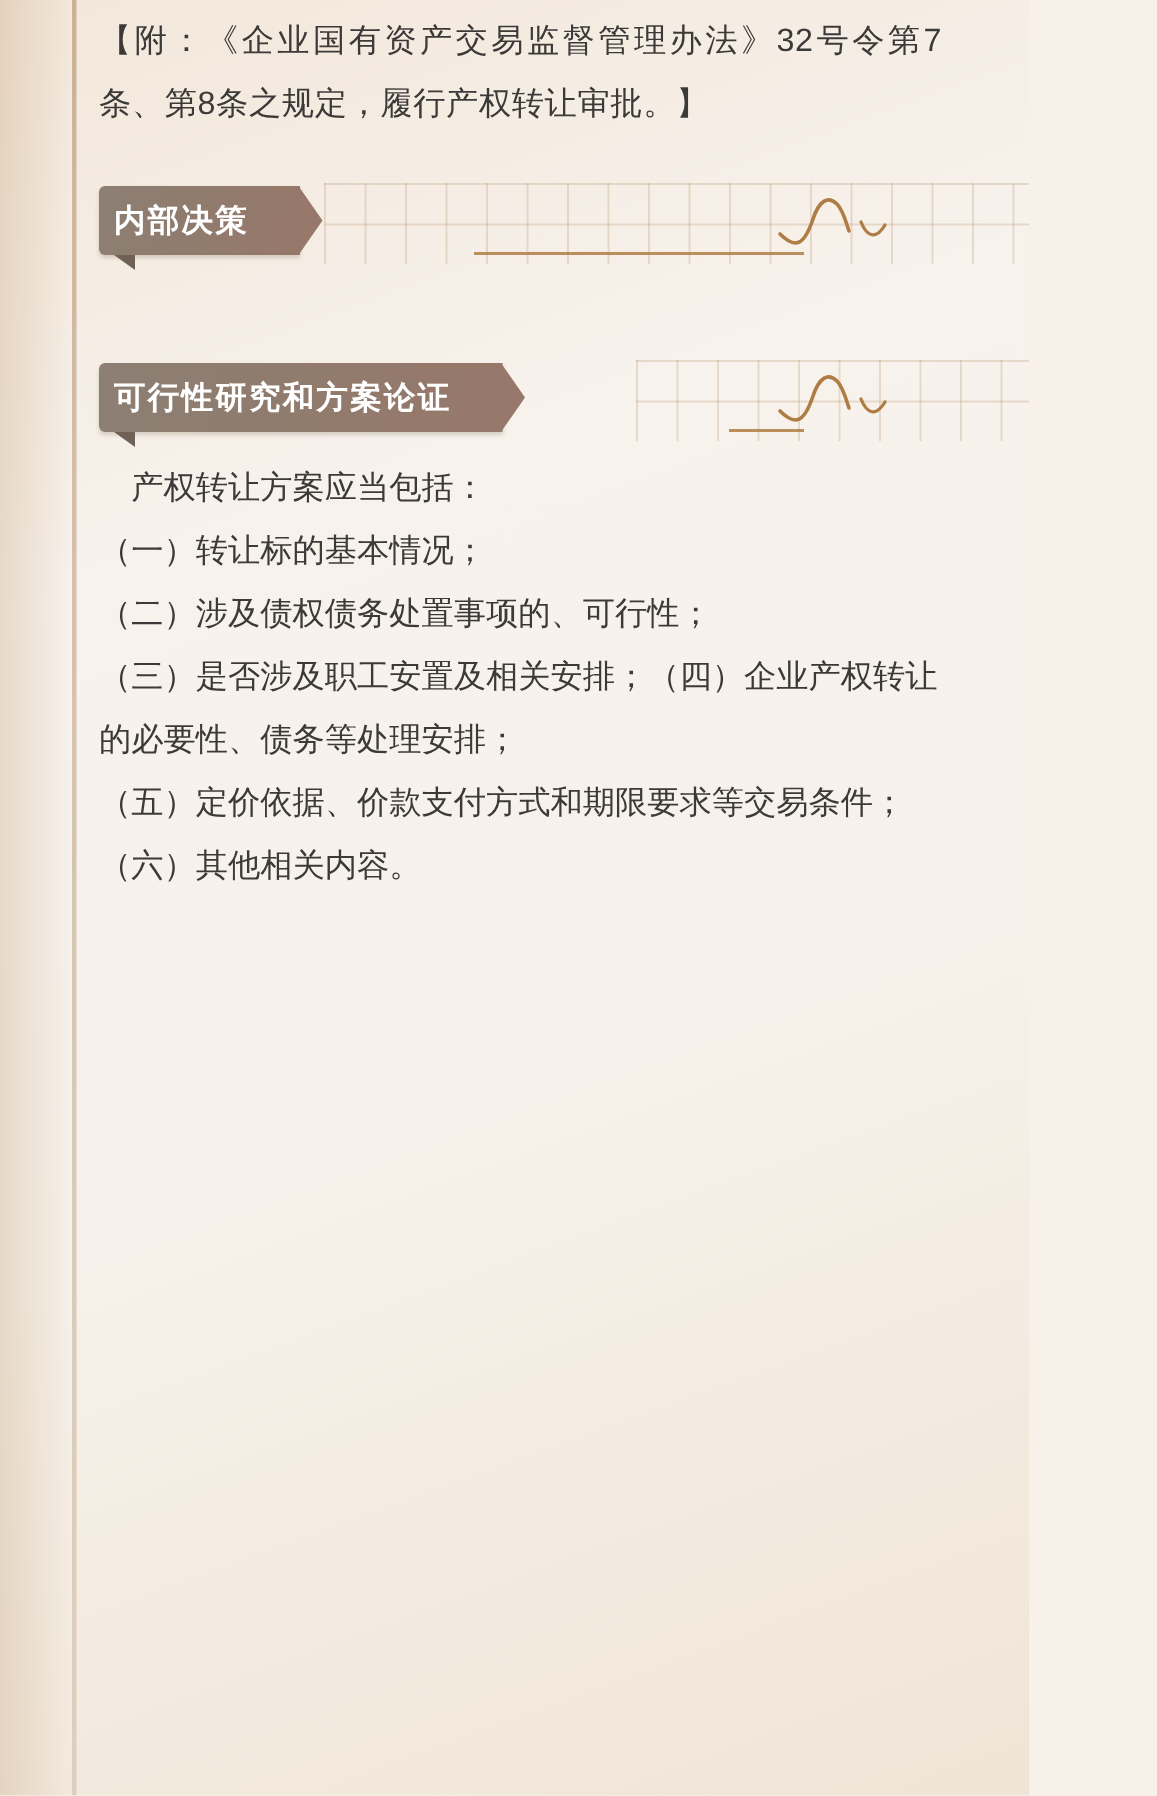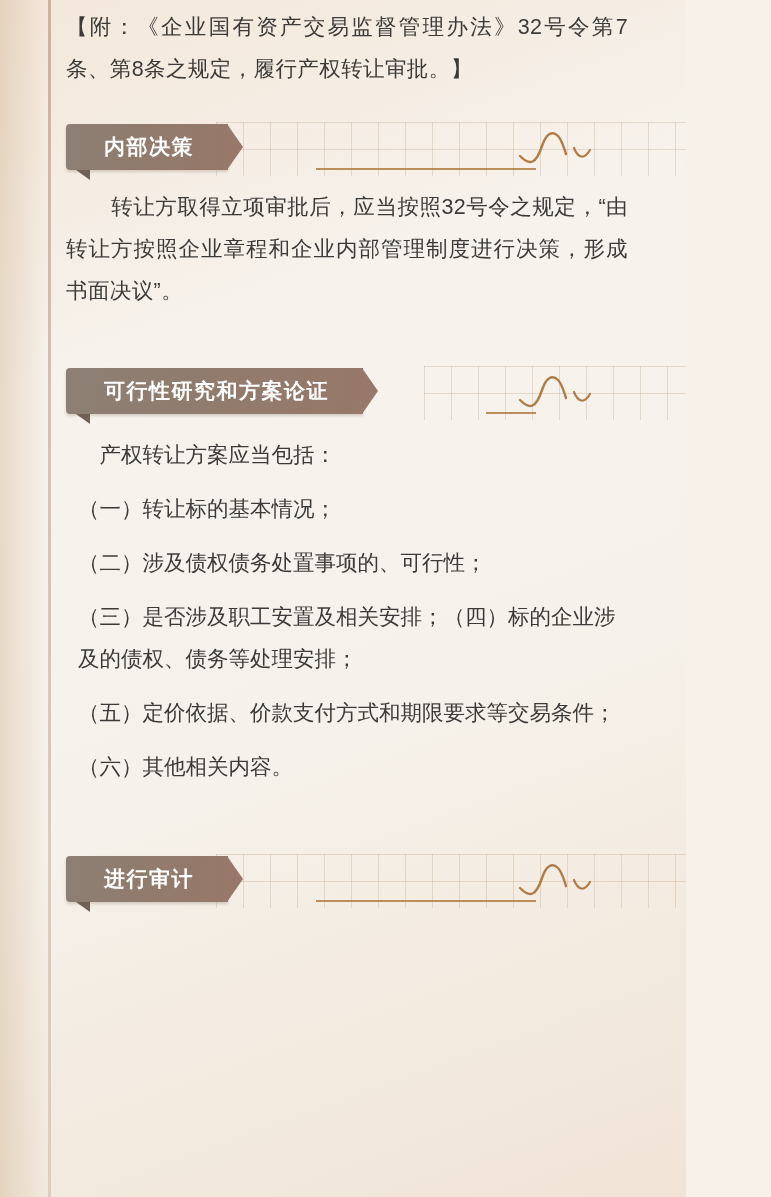--- a/index.html
+++ b/index.html
@@ -106,21 +106,21 @@
     pointer-events: none;
   }
 
   .banner {
     position: absolute;
     left: 0;
     top: 4px;
     height: 46px;
     display: flex;
     align-items: center;
-    padding: 0 34px 0 38px;
+    padding: 0 34px 0 10px;
     background: linear-gradient(100deg, #8d7f74 0%, #8f7c6e 40%, #97786a 100%);
     color: #fff;
     font-size: 21px;
     font-weight: bold;
     letter-spacing: 1.5px;
     border-radius: 4px 0 0 4px;
     box-shadow: 0 2px 3px rgba(120,95,70,0.25);
     z-index: 2;
   }
   .banner::after {
@@ -142,21 +142,21 @@
     height: 0;
     border-left: 14px solid transparent;
     border-top: 10px solid #6f6258;
     z-index: 1;
   }
 
   .list-line {
     font-size: 21.5px;
     line-height: 42px;
     color: #3c3a38;
-    margin: 12px;
+    margin: 0;
   }
   .list-line.lead {
     text-indent: 1em;
   }
   .spacer-md { height: 22px; }
 </style>
 </head>
 <body>
 
 <div class="page">
@@ -173,54 +173,41 @@
       <div class="grid-strip"></div>
       <div class="grid-underline"></div>
       <svg class="swoosh" viewBox="0 0 80 56">
         <path d="M6 36 C16 46, 22 44, 28 26 C32 14, 38 10, 44 16 C48 20, 50 28, 52 34" stroke="#b07c45" stroke-width="2.4" fill="none" stroke-linecap="round"></path>
         <path d="M60 28 C64 38, 70 40, 76 30" stroke="#b07c45" stroke-width="2.2" fill="none" stroke-linecap="round"></path>
       </svg>
       <div class="banner-tail"></div>
       <div class="banner">内部决策</div>
     </div>
 
-    <div>
-      <p class="para indent">转让方取得立项审批后，应当按照32号令之规定，“由转让方按照企业章程和企业内部管理制度进行决策，形成书面决议”。</p>
-    </div>
 
     <div class="spacer-md"></div>
 
     <div class="section">
       <div class="grid-strip" style="left:358px;"></div>
       <div class="grid-underline" style="left:420px;"></div>
       <svg class="swoosh" viewBox="0 0 80 56">
         <path d="M6 36 C16 46, 22 44, 28 26 C32 14, 38 10, 44 16 C48 20, 50 28, 52 34" stroke="#b07c45" stroke-width="2.4" fill="none" stroke-linecap="round"></path>
         <path d="M60 28 C64 38, 70 40, 76 30" stroke="#b07c45" stroke-width="2.2" fill="none" stroke-linecap="round"></path>
       </svg>
       <div class="banner-tail"></div>
       <div class="banner">可行性研究和方案论证</div>
     </div>
 
     <div>
       <p class="list-line lead">产权转让方案应当包括：</p>
       <p class="list-line">（一）转让标的基本情况；</p>
       <p class="list-line">（二）涉及债权债务处置事项的、可行性；</p>
-      <p class="list-line">（三）是否涉及职工安置及相关安排；（四）标的企业涉及的债权、债务等处理安排；</p>
+      <p class="list-line">（三）是否涉及职工安置及相关安排；（四）企业产权转让的必要性、债务等处理安排；</p>
       <p class="list-line">（五）定价依据、价款支付方式和期限要求等交易条件；</p>
       <p class="list-line">（六）其他相关内容。</p>
     </div>
 
     <div class="spacer-md"></div>
 
-    <div class="section">
-      <div class="grid-strip" style="left:150px;"></div>
-      <div class="grid-underline" style="left:250px;"></div>
-      <svg class="swoosh" viewBox="0 0 80 56">
-        <path d="M6 36 C16 46, 22 44, 28 26 C32 14, 38 10, 44 16 C48 20, 50 28, 52 34" stroke="#b07c45" stroke-width="2.4" fill="none" stroke-linecap="round"></path>
-        <path d="M60 28 C64 38, 70 40, 76 30" stroke="#b07c45" stroke-width="2.2" fill="none" stroke-linecap="round"></path>
-      </svg>
-      <div class="banner-tail"></div>
-      <div class="banner">进行审计</div>
-    </div>
 
 
   </div>
 </div>
 
 </body></html>

